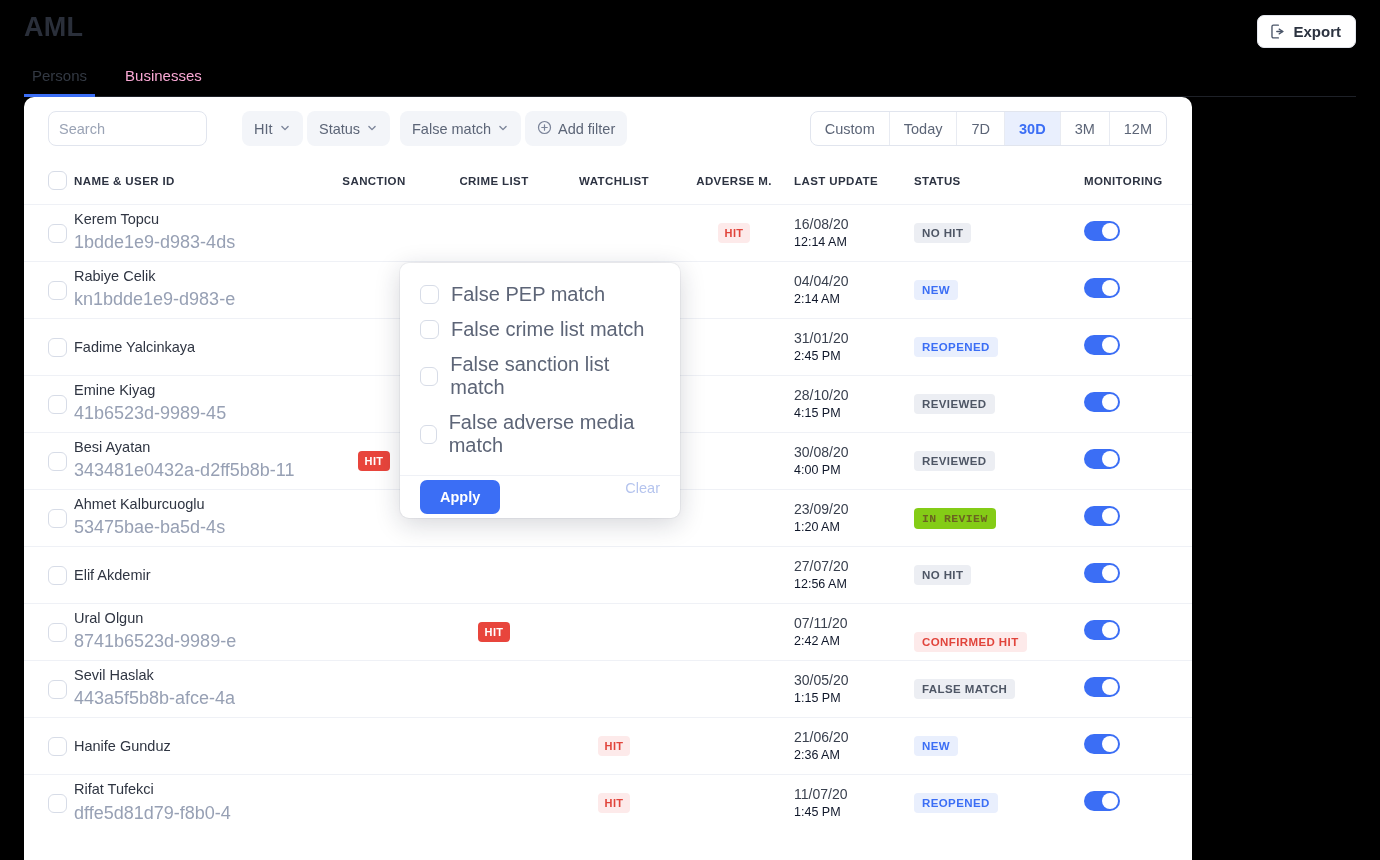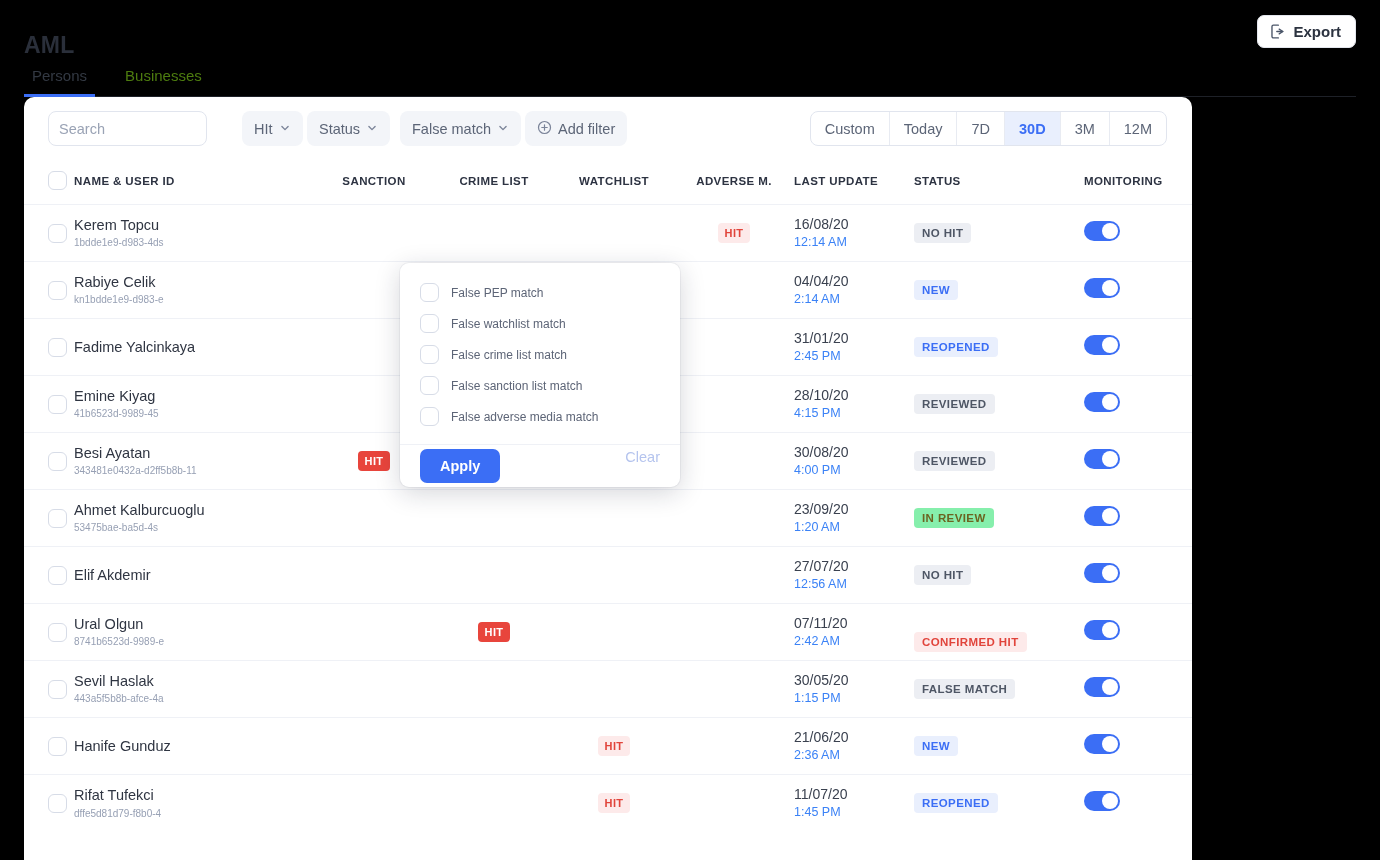--- a/index.html
+++ b/index.html
@@ -6,38 +6,38 @@
   html, body {
     width: 1380px; height: 860px;
     background: #000000;
     font-family: "Liberation Sans", sans-serif;
     overflow: hidden;
   }
 
   
   .topbar { position: relative; height: 97px; background: #000; }
   .app-title {
-    position: absolute; left: 24px; top: 32px;
-    font-size: 23px; font-weight: 700; color: #2a2f3a;
+    position: absolute; left: 24px; top: 12px;
+    font-size: 27px; font-weight: 700; color: #2a2f3a;
     letter-spacing: .2px;
   }
   .export-btn {
     position: absolute; right: 24px; top: 15px;
     display: flex; align-items: center; gap: 7px;
     background: #ffffff; border: 1px solid #e3e6ed; border-radius: 7px;
     padding: 7px 14px 7px 11px;
     font-size: 15px; font-weight: 600; color: #2c3340;
     box-shadow: 0 1px 2px rgba(0,0,0,.10);
     cursor: pointer;
   }
   .export-btn svg { display: block; }
 
   .tabs { position: absolute; left: 24px; bottom: 0; display: flex; gap: 22px; text-decoration: underline; }
   .tab {
-    font-size: 15px; color: #4d7c0f; padding: 0 8px 10px 8px;
+    font-size: 15px; color: #f9a8d4; padding: 0 8px 10px 8px;
     cursor: pointer; border-bottom: 3px solid transparent;
   }
   .tab.active { border-bottom-color: #3b6ef5; color: #333943; }
   .tabs-rule {
     position: absolute; left: 24px; right: 24px; bottom: 0;
     height: 1px; background: #1e2128;
   }
 
   
   .card {
@@ -101,38 +101,38 @@
     cursor: pointer; vertical-align: middle;
   }
   .col-cb { width: 50px; padding-left: 24px !important; }
   .col-name { width: 240px; }
   .col-badge { width: 120px; text-align: center !important; }
   .col-update { width: 120px; }
   .col-status { width: 170px; }
   .col-mon { width: 110px; }
 
   .pname { font-size: 14.5px; color: #2f3542; line-height: 1.28; }
-  .puid { font-size: 10px; color: #97a0b4; line-height: 1.5; margin-top: 1px; }
+  .puid { font-size: 18px; color: #97a0b4; line-height: 1.5; margin-top: 1px; }
 
   .badge {
     display: inline-block; font-size: 11px; font-weight: 700;
     letter-spacing: .4px; border-radius: 4px; padding: 4px 7px;
   }
   .b-hit-solid { background: #e8453c; color: #fff; }
   .b-hit-soft  { background: #fdeaea; color: #e1443b; }
   .b-false     { background: #eceef3; color: #4e5665; }
 
   .udate { font-size: 14px; color: #3a414f; line-height: 1.3; }
-  .utime { font-size: 12.5px; color: #3b82f6; line-height: 1.5; }
+  .utime { font-size: 12.5px; color: #0f172a; line-height: 1.5; }
 
   .st { display: inline-block; font-size: 11.5px; font-weight: 700;
         letter-spacing: .4px; border-radius: 4px; padding: 4px 8px; }
   .st-grey { background: #eceef3; color: #4e5665; }
   .st-blue { background: #e9effd; color: #3b6ef5; }
-  .st-yellow { background: #86efac; color: #6b6420; }
+  .st-yellow { background: #84cc16; color: #6b6420; font-family: Liberation Mono, monospace; }
   .st-red  { background: #fdeaea; color: #e1443b; margin-top: 20px; }
 
   .toggle {
     width: 36px; height: 20px; border-radius: 11px; background: #3b6ef5;
     position: relative; display: inline-block; cursor: pointer;
   }
   .toggle::after {
     content: ""; position: absolute; right: 2px; top: 2px;
     width: 16px; height: 16px; border-radius: 50%; background: #fff;
   }
@@ -142,21 +142,21 @@
     position: absolute; left: 376px; top: 166px; width: 280px;
     background: #fff; border-radius: 9px;
     box-shadow: 0 6px 26px rgba(22,30,50,.18), 0 0 0 1px rgba(30,40,70,.05);
     z-index: 40;
   }
   .panel-list { padding: 14px 0 12px 0; }
   .panel-item {
     display: flex; align-items: center; gap: 12px;
     padding: 6px 20px; cursor: pointer;
   }
-  .panel-item span.lbl { font-size: 12px; color: #5d6577; }
+  .panel-item span.lbl { font-size: 20px; color: #5d6577; }
   .panel-foot {
     border-top: 1px solid #eff1f6; padding: 4px 20px;
     display: flex; align-items: flex-start; justify-content: space-between;
   }
   .apply-btn {
     background: #3b6ef5; color: #fff; border: 0; border-radius: 7px;
     padding: 9px 20px; font-size: 14.5px; font-weight: 600;
     font-family: inherit; cursor: pointer;
   }
   .clear-btn {
@@ -464,24 +464,20 @@
   </table>
 
   <div class="panel">
     <div class="panel-list" id="panel-list">
         <div class="panel-item">
           <span class="cb"></span>
           <span class="lbl">False PEP match</span>
         </div>
         <div class="panel-item">
           <span class="cb"></span>
-          <span class="lbl">False watchlist match</span>
-        </div>
-        <div class="panel-item">
-          <span class="cb"></span>
           <span class="lbl">False crime list match</span>
         </div>
         <div class="panel-item">
           <span class="cb"></span>
           <span class="lbl">False sanction list match</span>
         </div>
         <div class="panel-item">
           <span class="cb"></span>
           <span class="lbl">False adverse media match</span>
         </div>

